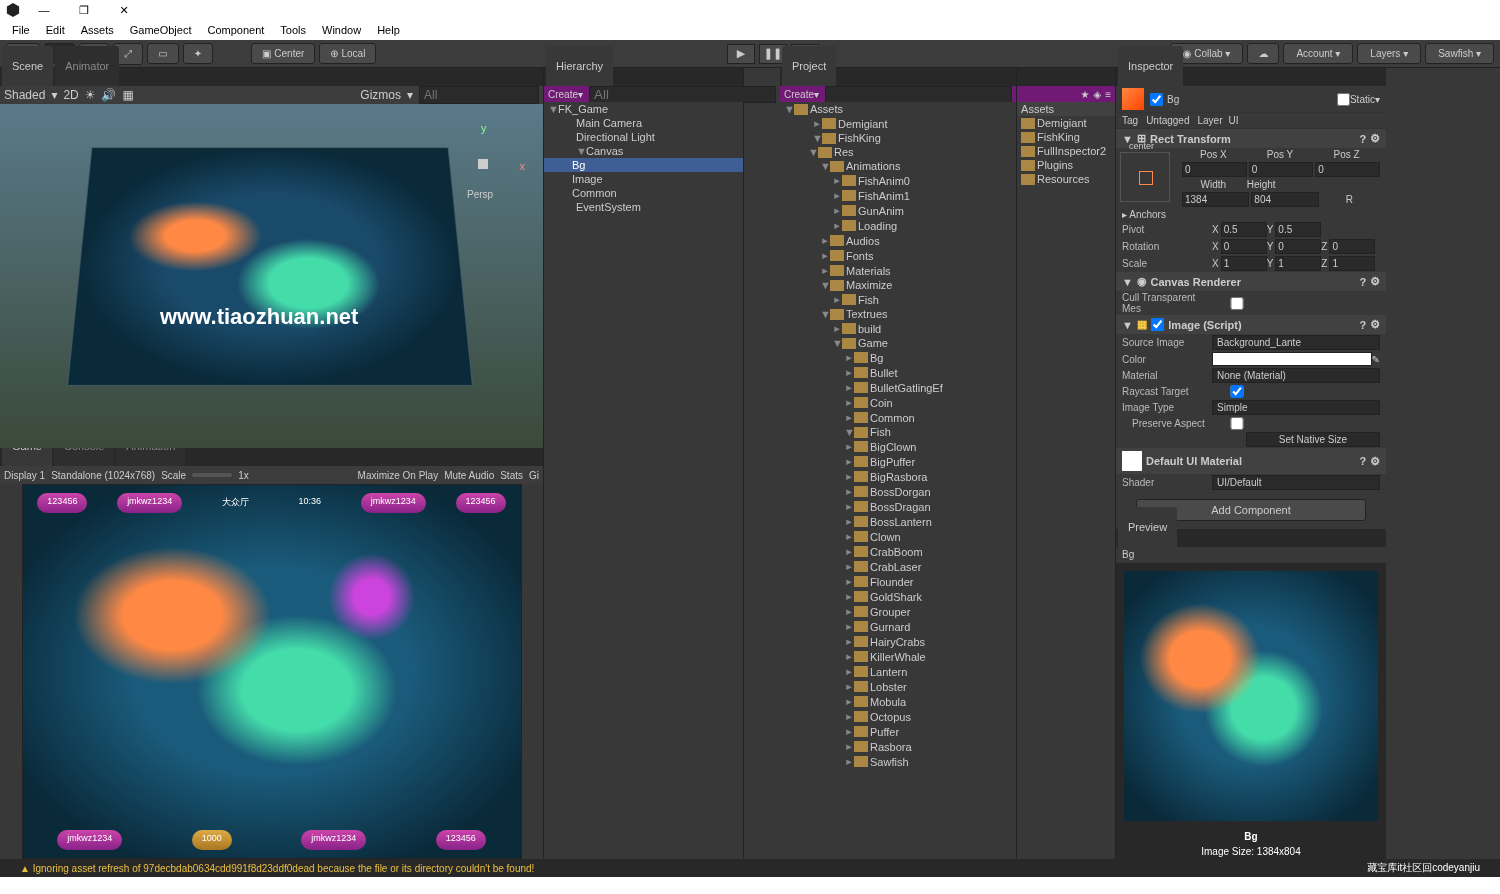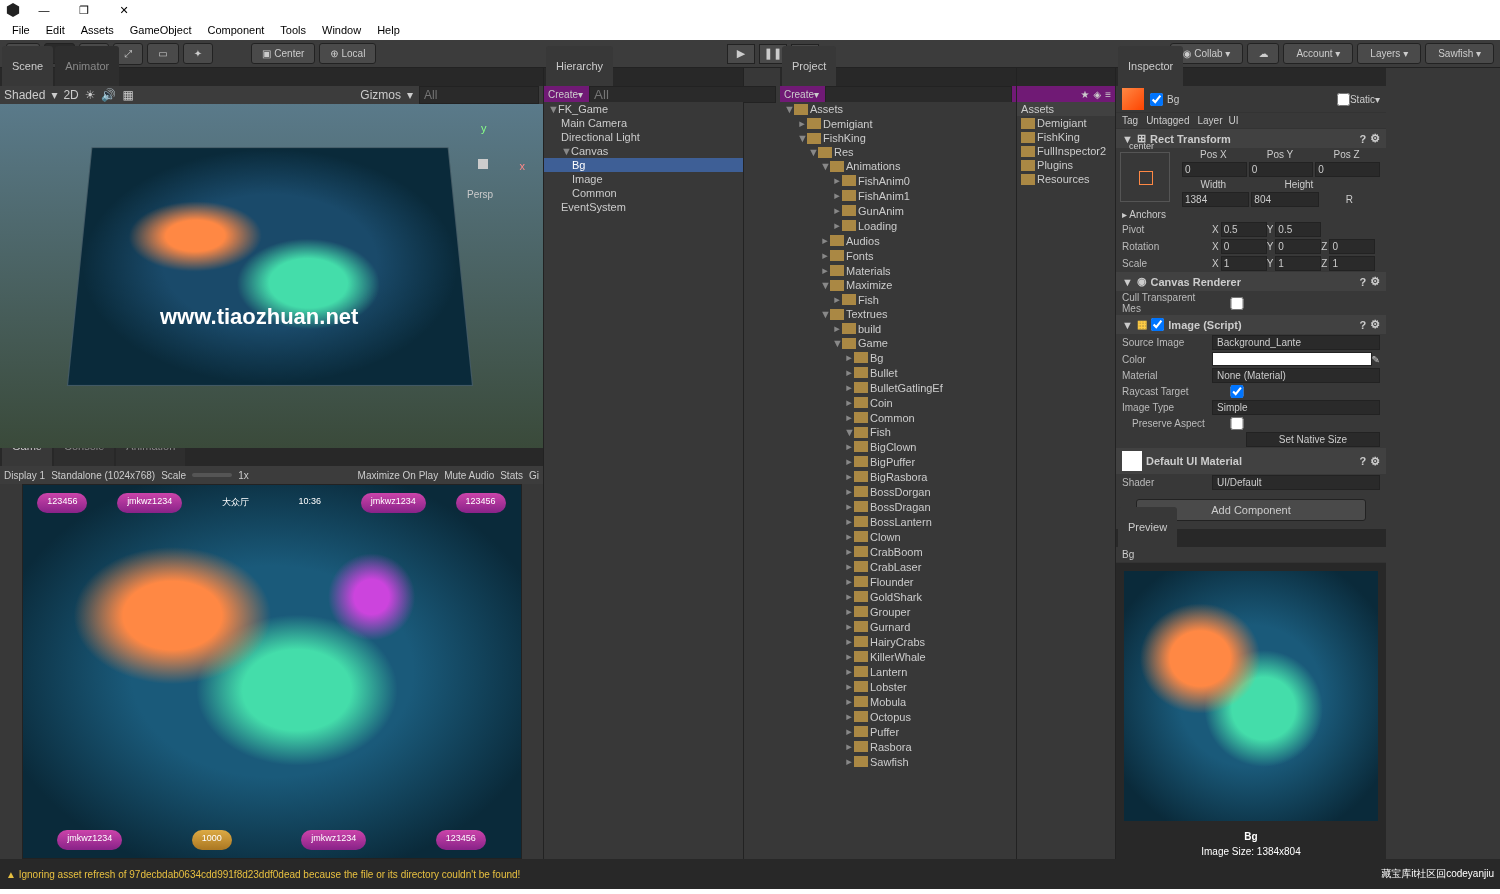--- a/index.html
+++ b/index.html
@@ -44,39 +44,39 @@
 .game-img .hud-top span { background:linear-gradient(#cc44aa,#882288); padding:3px 10px; border-radius:10px; color:#fff; }
 .game-img .hud-bot { position:absolute; bottom:8px; left:0; right:0; height:20px; display:flex; justify-content:space-around; font-size:9px; }
 .game-img .hud-bot span { background:linear-gradient(#cc44aa,#882288); padding:3px 10px; border-radius:10px; color:#fff; }
 .mid { width:200px; display:flex; flex-direction:column; border-right:1px solid #222; }
 .panel-hdr { height:16px; background:#701a75; display:flex; align-items:center; padding:0 4px; font-size:10px; }
 .tree { flex:1; background:#383838; overflow:auto; font-size:11px; }
 .tree-item { padding:1px 0 1px 4px; cursor:pointer; display:flex; align-items:center; }
 .tree-item.sel { background:#3e5f96; color:#fff; }
 .tree-item .arrow { width:10px; text-align:center; color:#888; }
 .tree-item .icon { width:14px; height:11px; background:#aa8844; margin-right:2px; }
-.indent1 { padding-left:17px; } .indent2 { padding-left:28px; } .indent3 { padding-left:40px; } .indent4 { padding-left:52px; } .indent5 { padding-left:64px; }
+.indent1 { padding-left:32px; } .indent2 { padding-left:28px; } .indent3 { padding-left:40px; } .indent4 { padding-left:52px; } .indent5 { padding-left:64px; }
 .project { width:372px; display:flex; border-right:1px solid #222; }
 .project .col1 { width:256px; display:flex; flex-direction:column; border-right:1px solid #222;margin-left:36px; }
 .project .col2 { width:114px; display:flex; flex-direction:column; }
 .inspector { width:270px; display:flex; flex-direction:column; background:#383838; }
 .insp-row { display:flex; align-items:center; padding:2px 6px; font-size:10px; background:#383838; border-bottom:1px solid #333; }
 .insp-hdr { background:#414141; font-weight:bold; padding:3px 6px; display:flex; align-items:center; gap:4px; }
 .insp-field { display:flex; align-items:center; padding:1px 6px; font-size:10px; }
 .insp-field .lbl { width:90px; color:#bbb; }
 .insp-field input { width:46px; background:#2a2a2a; border:1px solid #222; color:#ccc; font-size:10px; padding:1px 2px; margin-left:2px; }
 .insp-field .wide { flex:1; background:#2a2a2a; border:1px solid #222; color:#ccc; padding:1px 4px; font-size:10px; }
 .add-comp { margin:8px 20px; padding:4px; text-align:center; background:#4a4a4a; border:1px solid #222; border-radius:3px; cursor:pointer; }
 .preview { flex:1; background:#282828; display:flex; flex-direction:column; }
 .preview-img { flex:1; margin:8px;
   background:radial-gradient(ellipse at 30% 35%, #ff8844 12%, transparent 24%),
              radial-gradient(ellipse at 55% 55%, #44ddaa 16%, transparent 30%),
              radial-gradient(ellipse at 50% 50%, #1a5a7a 40%, #0a2a3a 85%); }
 .preview-txt { text-align:center; font-size:10px; color:#fff; padding:2px; }
-.status { height:30px; background:#282828; color:#e8c040; font-size:10px; display:flex; align-items:center; padding:0 6px; justify-content:space-between; }
+.status { height:18px; background:#282828; color:#e8c040; font-size:10px; display:flex; align-items:center; padding:0 20px; justify-content:space-between; }
 .status .warn::before { content:'▲ '; color:#e8c040; }
 </style>
 </head>
 <body>
 
 <div class="titlebar">
   <svg class="logo" viewBox="0 0 16 16">
       <path d="M8 0l7 4v8l-7 4-7-4V4z" fill="#222"></path>
     </svg>
   <span class="wbtn">—</span>
@@ -533,21 +533,21 @@
             <span style="flex:1;text-align:center">Pos Y</span>
             <span style="flex:1;text-align:center">Pos Z</span>
           </div>
         <div class="insp-field">
             <input style="flex: 1 1 0%;" value="0">
             <input style="flex: 1 1 0%;" value="0">
             <input style="flex: 1 1 0%;" value="0">
           </div>
         <div class="insp-field">
             <span style="flex:1;text-align:center">Width</span>
-            <span style="flex:1;text-align:right">Height</span>
+            <span style="flex:1;text-align:left">Height</span>
             <span style="flex:1"></span>
           </div>
         <div class="insp-field">
             <input style="flex: 1 1 0%;" value="1384">
             <input style="flex: 1 1 0%;" value="804">
             <span style="flex:1;text-align:center">R</span>
           </div>
       </div>
     </div>
     <div class="insp-field">

